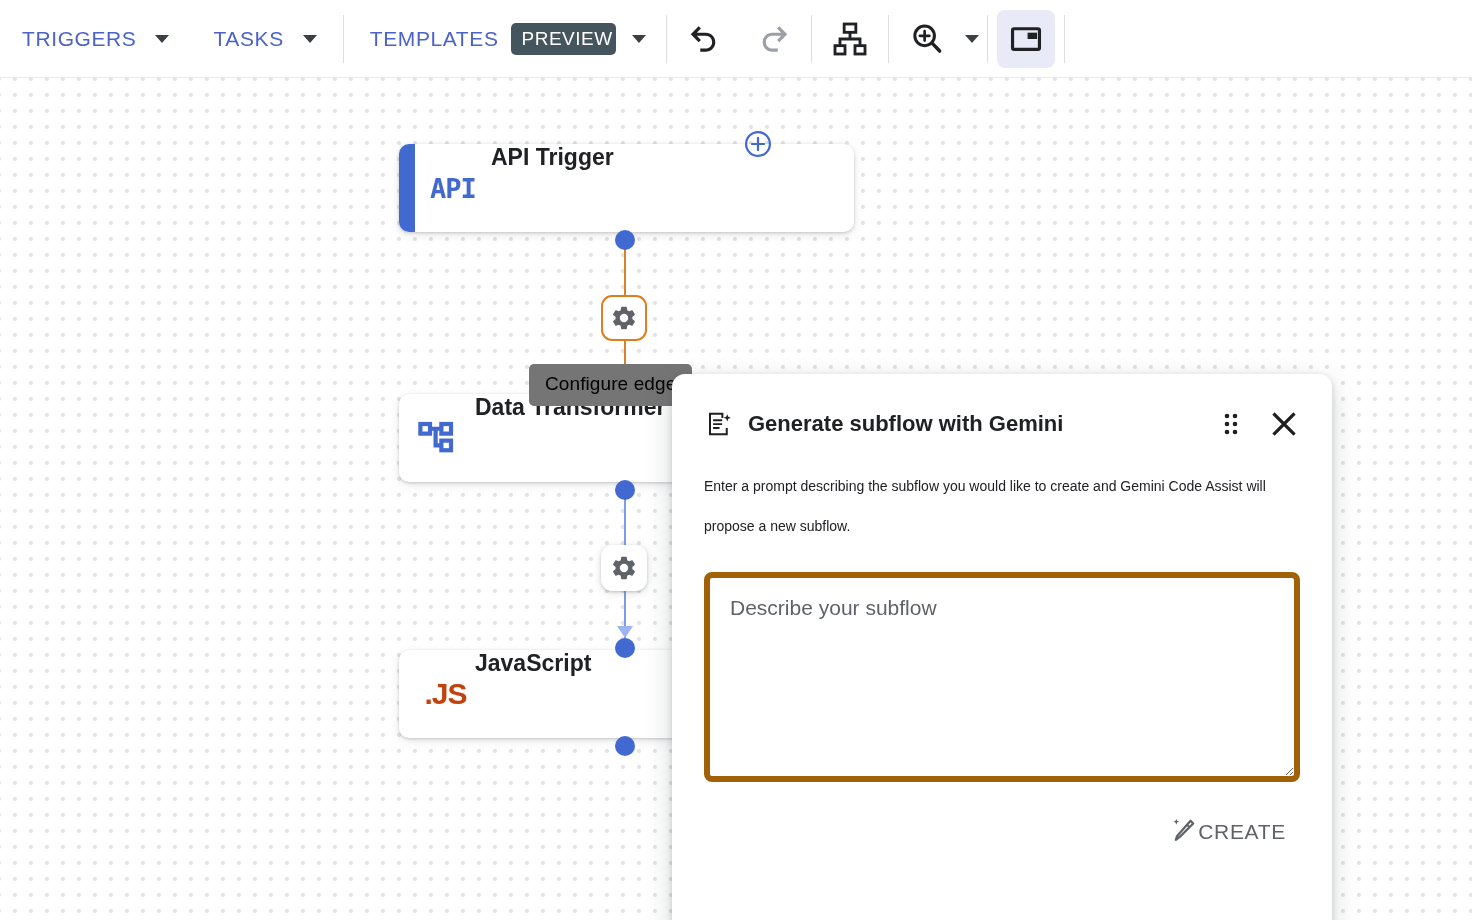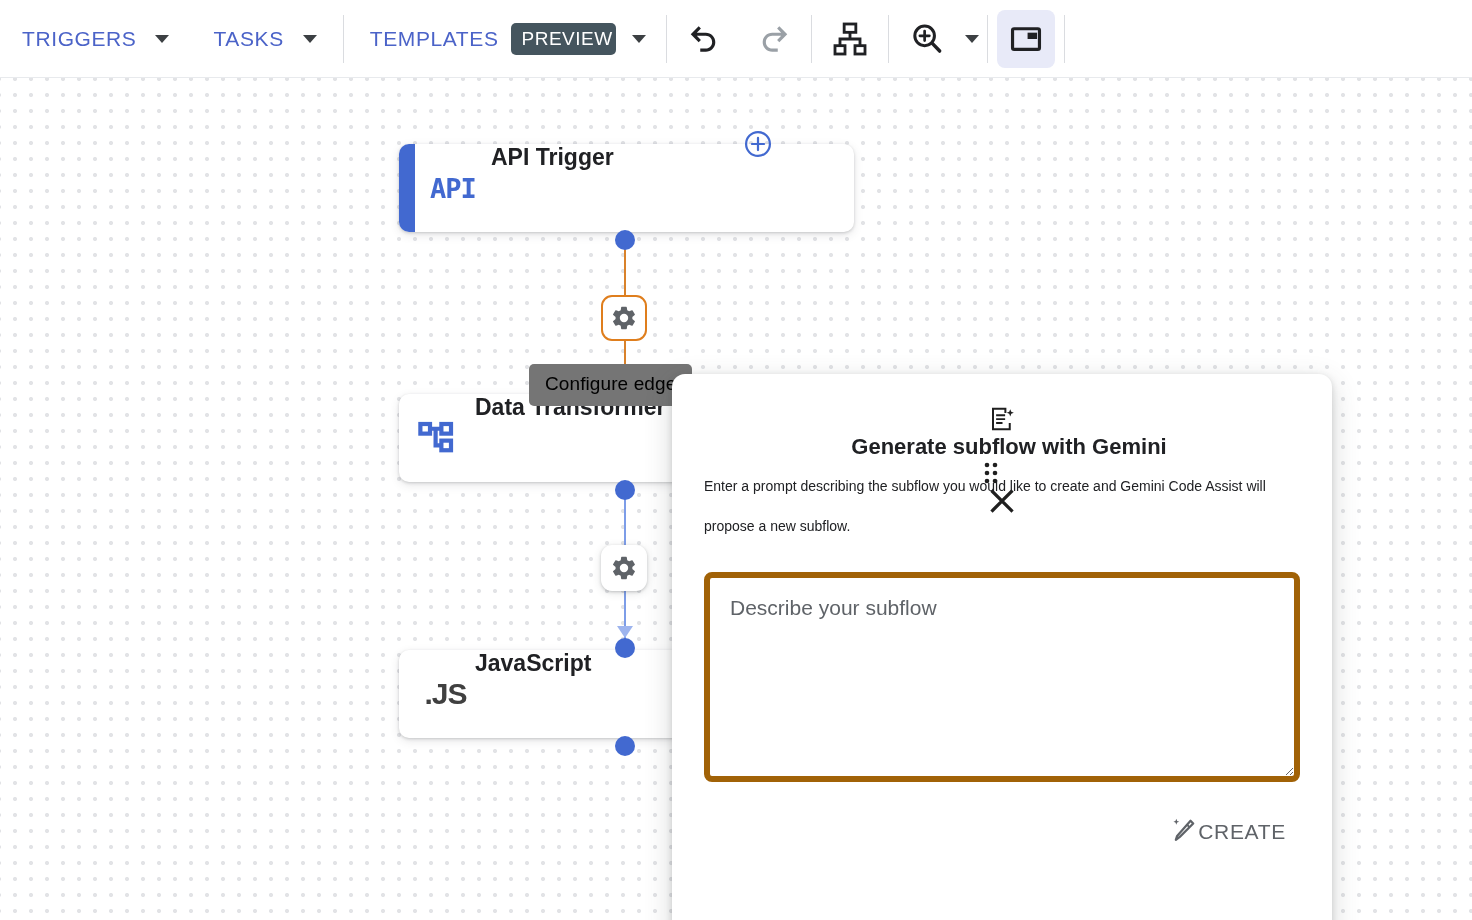--- a/index.html
+++ b/index.html
@@ -147,21 +147,21 @@
   .api-glyph {
     font-family: "DejaVu Sans Mono", monospace;
     font-size: 27px;
     font-weight: bold;
     color: #4269d0;
     letter-spacing: -1px;
   }
   .js-glyph {
     font-size: 30px;
     font-weight: bold;
-    color: #404040;
+    color: #c2410c;
     letter-spacing: -1px;
     margin-left: 17px;
   }
 
   #node-api      { left: 399px; top: 66px;  width: 455px; }
   #node-dtm      { left: 399px; top: 316px; width: 455px; }
   #node-js       { left: 399px; top: 572px; width: 455px; }
 
   
   .port {
@@ -243,21 +243,20 @@
     background: #ffffff;
     border-radius: 13px;
     box-shadow: 0 2px 6px rgba(60,64,67,.2), 0 8px 28px rgba(60,64,67,.2);
     z-index: 20;
     padding: 30px 32px 0 32px;
   }
   .dlg-head {
     display: flex;
     align-items: center;
     height: 40px;
-    flex-direction: column;
   }
   .dlg-head-icon {
     width: 30px;
     display: flex;
     align-items: center;
     justify-content: flex-start;
     flex: none;
   }
   .dlg-title {
     font-size: 22px;

